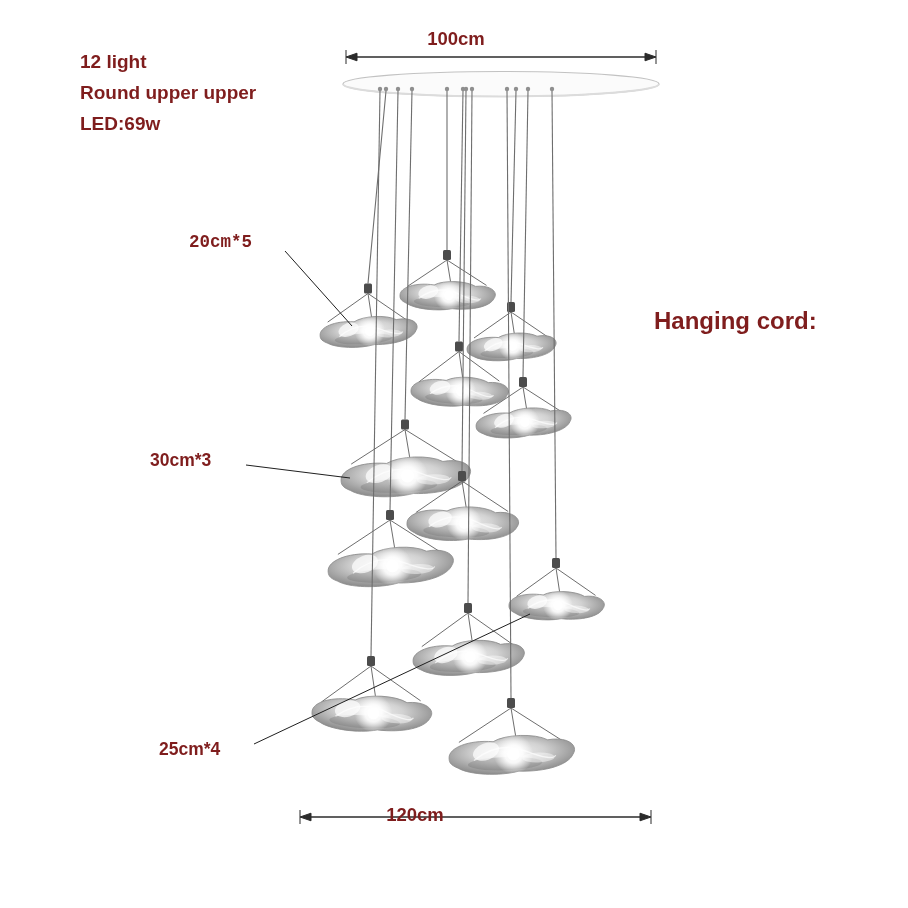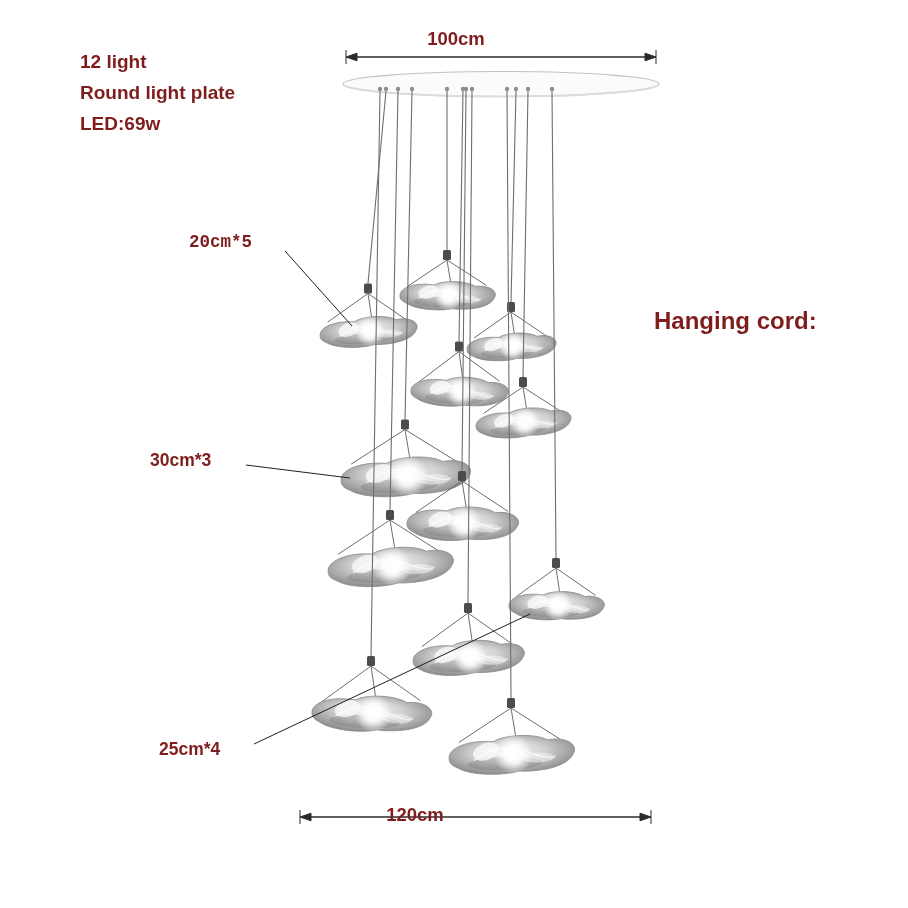--- a/index.html
+++ b/index.html
@@ -285,21 +285,21 @@
       <line x1="310" y1="817" x2="641" y2="817" stroke-width="1.3"></line>
       <polygon points="300,817 311,813.2 311,820.8"></polygon>
       <polygon points="651,817 640,813.2 640,820.8"></polygon>
       <line x1="300" y1="810" x2="300" y2="824" stroke-width="1"></line>
       <line x1="651" y1="810" x2="651" y2="824" stroke-width="1"></line>
     </g>
     </svg>
 
   <div class="txt spec-block">
     <div>12 light</div>
-    <div>Round light plate</div>
+    <div>Round upper upper</div>
     <div>LED:69w</div>
   </div>
 
   <div class="txt dim-top">100cm</div>
 
   <div class="txt lbl-20">20cm*5</div>
   <div class="txt lbl-30">30cm*3</div>
   <div class="txt lbl-25">25cm*4</div>
 
   <div class="txt cord-block">

